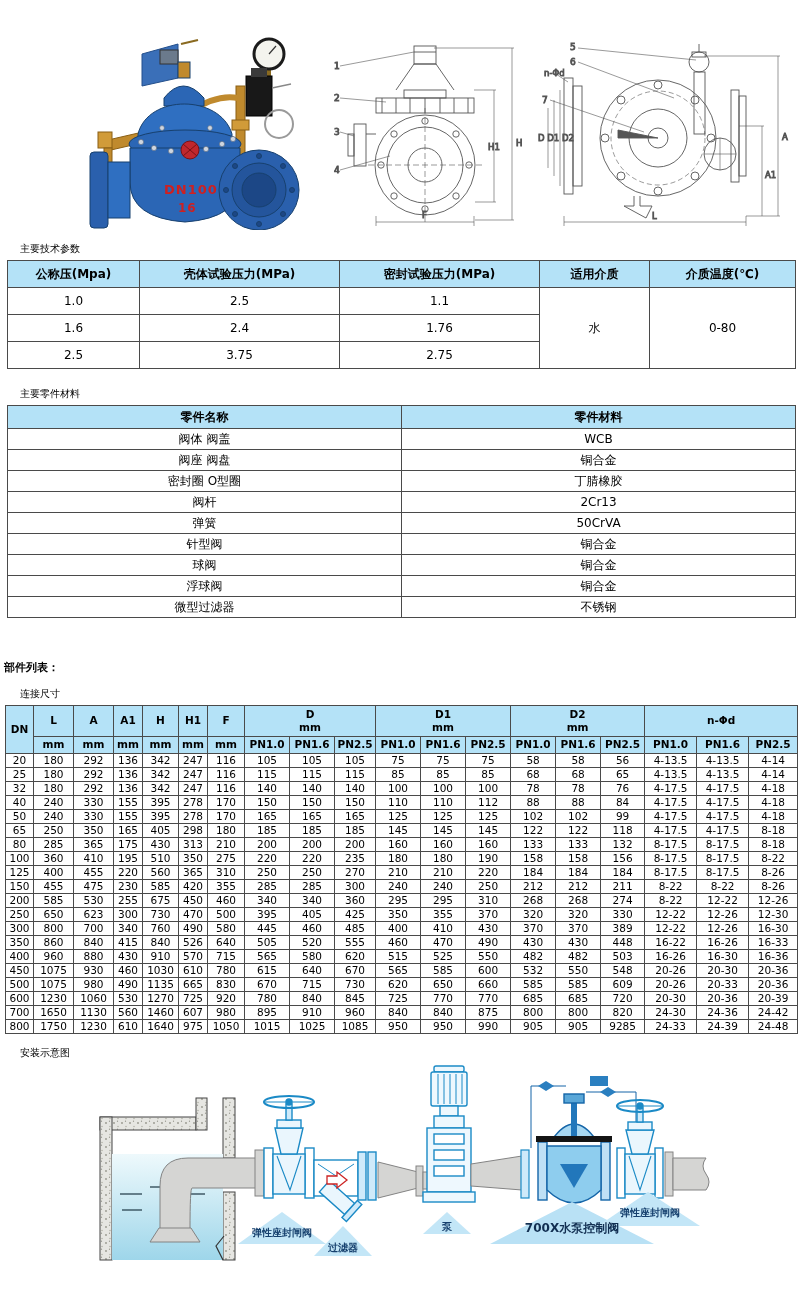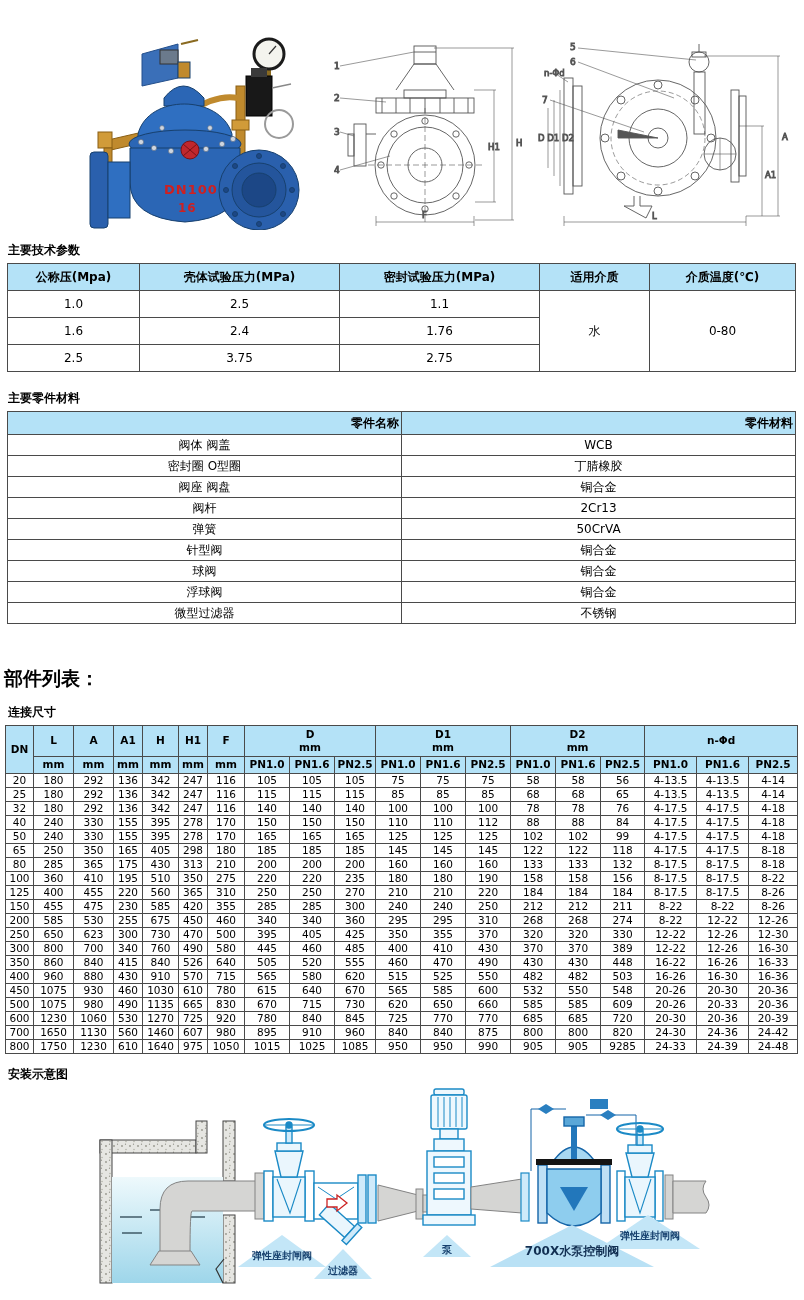--- a/index.html
+++ b/index.html
@@ -18,46 +18,46 @@
   .images-row{
     padding-top:32px;
     height:200px;
     display:flex;
     align-items:flex-start;
   }
   .photo-wrap{margin-left:86px;}
   .drawing1-wrap{margin-left:22px;margin-top:6px;}
   .drawing2-wrap{margin-left:4px;margin-top:6px;}
   .section-title{
-    font-weight:bold;
-    font-size:12px;
-    margin:10px 0 4px 8px;
+    font-weight:normal;
+    font-size:10px;
+    margin:10px 0 4px 20px;
   }
   table{
     border-collapse:collapse;
     margin-left:7px;
     table-layout:fixed;
   }
   th,td{
     border:1px solid var(--table-border);
     text-align:center;
     vertical-align:middle;
     padding:1px 2px;
     overflow:hidden;
     white-space:nowrap;
   }
   thead th{background:var(--table-header-bg);font-weight:bold;}
   .tech-table{width:788px;font-size:12px;}
   .tech-table th{height:24px;}
   .tech-table td{height:24px;background:#fff;}
   .mat-table{width:788px;font-size:12px;margin-bottom:6px;}
-  .mat-table th{height:20px;text-align:right;}
+  .mat-table th{height:20px;}
   .mat-table td{height:18px;}
   .parts-block{margin:10px 0 2px 4px;}
-  .parts-title{font-weight:bold;font-size:19px;margin-top:42px;}
+  .parts-title{font-weight:bold;font-size:11px;margin-top:42px;}
   .parts-text{font-size:12px;margin-top:2px;margin-left:0px;}
   .dims-table{width:792px;font-size:10.5px;line-height:1.05;margin-left:5px;}
   .dims-table thead tr.r1 th{height:28px;}
   .dims-table thead tr.r2 th{height:14px;}
   .dims-table td{height:13px;padding:0 1px;}
   .grp-title{display:block;line-height:1.2;}
   .install-svg{display:block;margin-top:2px;}
   svg text{font-family:"DejaVu Sans","Liberation Sans",sans-serif;}
   .draw-num{font-size:9px;fill:#333;}
   .draw-dim{font-size:8.5px;fill:#333;}
@@ -331,26 +331,26 @@
       <th>零件名称</th>
       <th>零件材料</th>
     </tr>
   </thead>
   <tbody>
       <tr>
         <td>阀体 阀盖</td>
         <td>WCB</td>
       </tr>
       <tr>
+        <td>阀座 阀盘</td>
+        <td>铜合金</td>
+      </tr>
+      <tr>
         <td>密封圈 O型圈</td>
         <td>丁腈橡胶</td>
-      </tr>
-      <tr>
-        <td>阀座 阀盘</td>
-        <td>铜合金</td>
       </tr>
       <tr>
         <td>阀杆</td>
         <td>2Cr13</td>
       </tr>
       <tr>
         <td>弹簧</td>
         <td>50CrVA</td>
       </tr>
       <tr>

